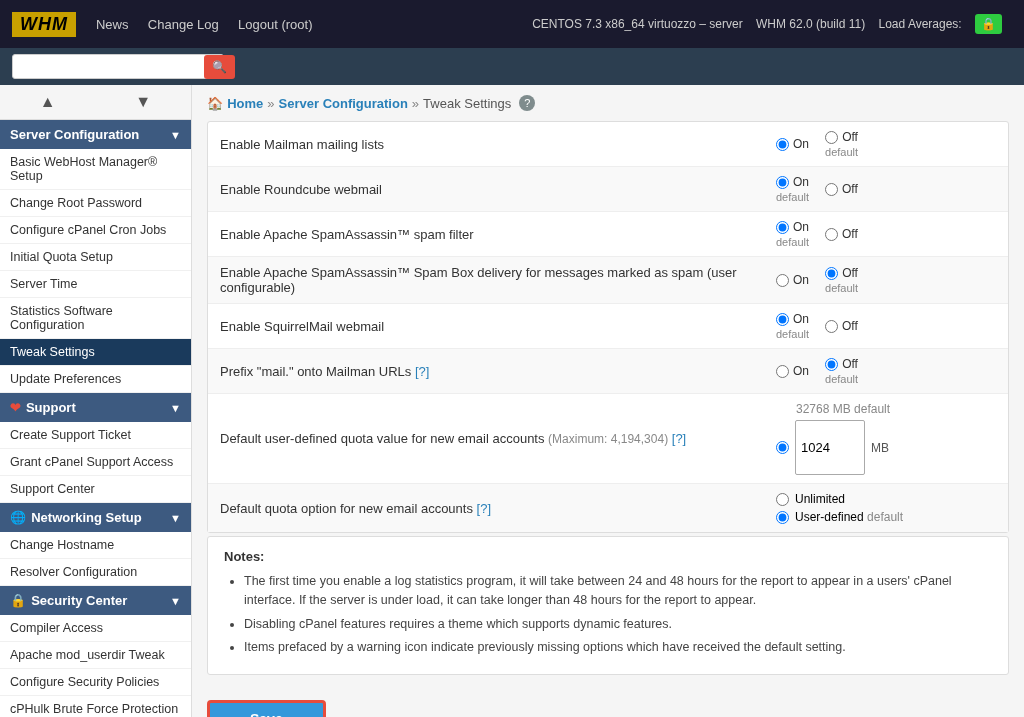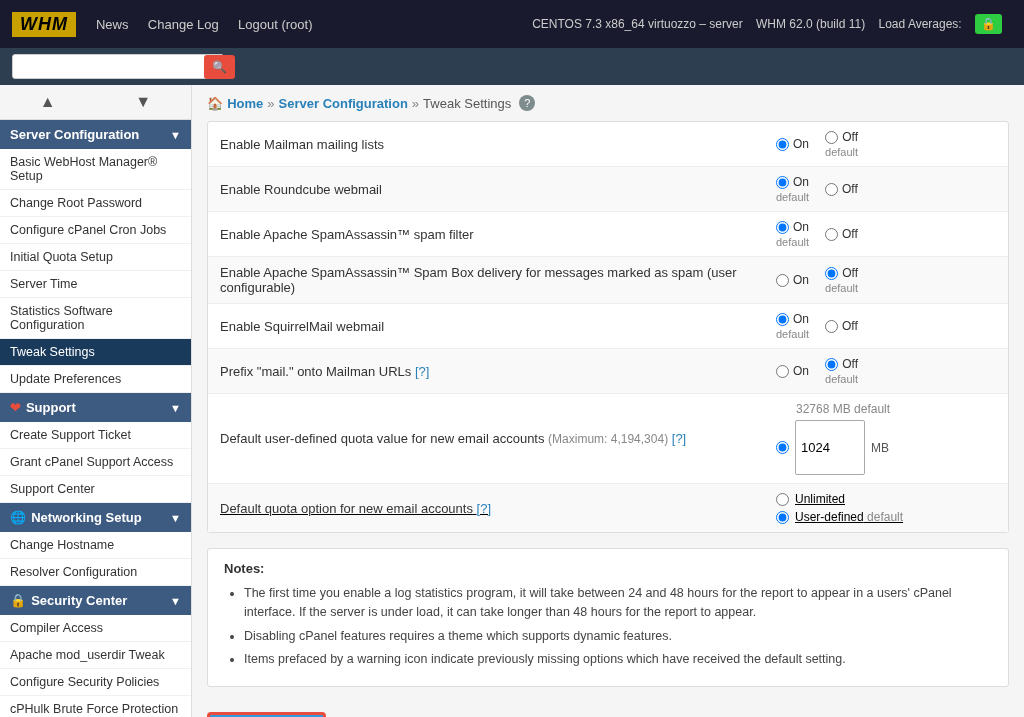--- a/index.html
+++ b/index.html
@@ -153,30 +153,30 @@
       cursor: pointer;
       margin-left: 4px;
     }
 
     
     .settings-table {
       background: white;
       border: 1px solid #ddd;
       border-radius: 3px;
       width: 100%;
-      margin-bottom: 15px;
+      margin-bottom: 3px;
     }
     .settings-row {
       display: flex;
       align-items: center;
       border-bottom: 1px solid #eee;
       padding: 8px 12px;
       min-height: 44px;
     }
-    .settings-row:last-child { border-bottom: none; text-decoration: underline; }
+    .settings-row:last-child { border-bottom: none; }
     .settings-row:nth-child(even) { background: #f9f9f9; }
     .settings-label {
       flex: 1;
       color: #333;
       font-size: 13px;
     }
     .settings-label a { color: #2980b9; text-decoration: none; }
     .settings-controls {
       display: flex;
       align-items: center;
@@ -192,21 +192,21 @@
     .radio-label { font-size: 12px; color: #333; }
     .default-text {
       font-size: 11px;
       color: #888;
       display: block;
       text-align: center;
     }
     .radio-col {
       display: flex;
       flex-direction: column;
-      align-items: flex-end;
+      align-items: center;
       gap: 2px;
     }
 
     
     .quota-controls {
       display: flex;
       flex-direction: column;
       gap: 4px;
       min-width: 220px;
     }

